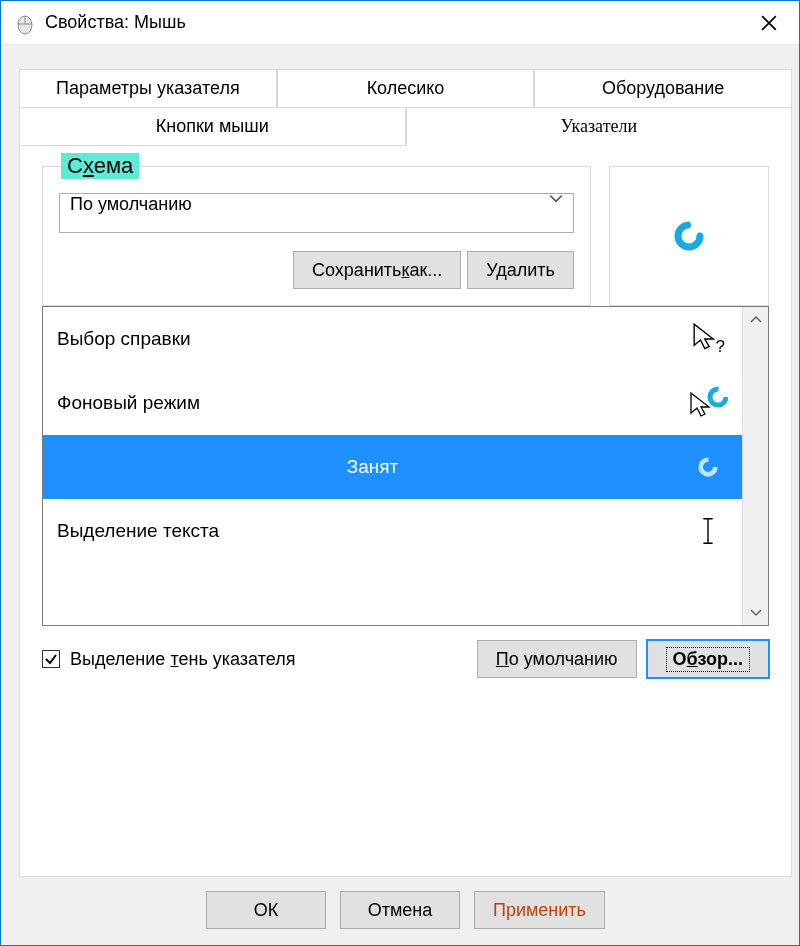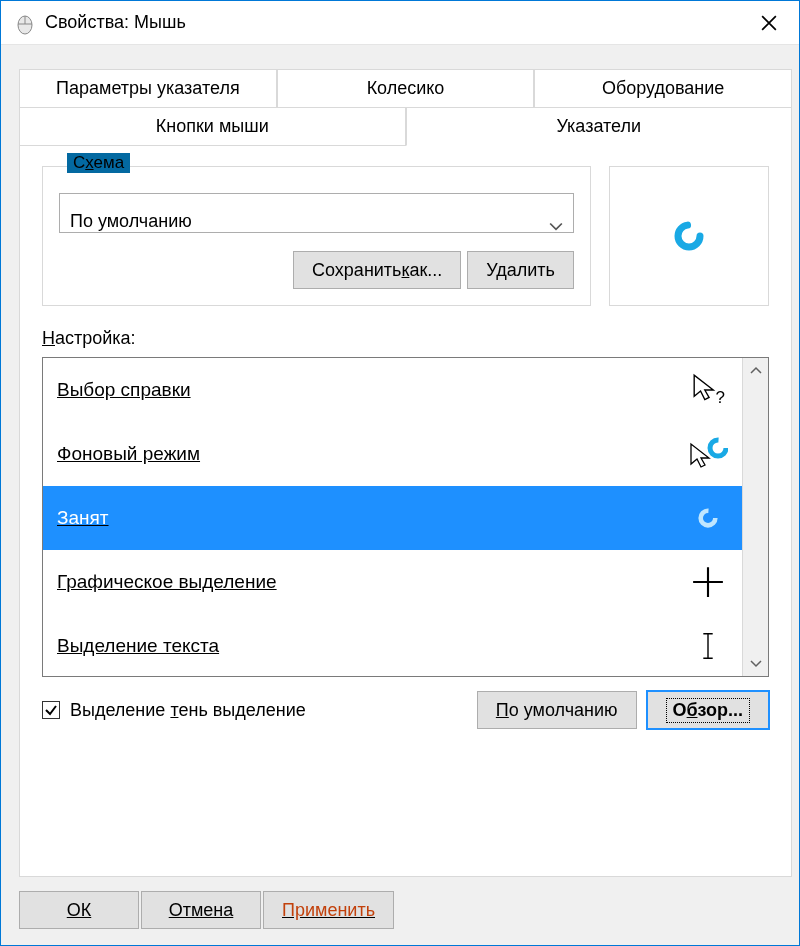--- a/index.html
+++ b/index.html
@@ -11,52 +11,52 @@
   .outer { padding:24px 7px 0 18px; background:#f0f0f0; height:calc(100% - 44px); display:flex; flex-direction:column;}
   .dialog-body { background:#fff; border:1px solid #d9d9d9; flex:1; position:relative;}
   .tabs-row { display:flex; }
   .tab { flex:1; text-align:center; padding:8px 0; border:1px solid #d9d9d9; font-size:18px; background:#fff; position:relative;}
   .tab.active { border-bottom:1px solid #fff; background:#fff; z-index:2;}
   .tabs-row.row1 .tab { border-top:none; }
   .tabs-row.row1 .tab:first-child { border-left:none;}
   .tabs-row.row1 .tab:last-child { border-right:none;}
   .tabs-row.row2 .tab { border-top:none; }
   .tabs-row.row2 .tab:first-child { border-left:none;}
-  .tabs-row.row2 .tab:last-child { border-right:none;}
+  .tabs-row.row2 .tab:last-child { border-right:none;font-family:Liberation Serif, serif;}
   .content { padding:20px 22px 10px 22px;}
   .scheme-preview-row { display:flex; gap:18px;}
   .fieldset { position:relative; border:1px solid #d9d9d9; padding:26px 16px 16px 16px; flex:1;}
-  .fieldset .legend { position:absolute; top:-14px; left:24px; background:#0369a1; padding:0 6px; font-size:17px;}
+  .fieldset .legend { position:absolute; top:-14px; left:18px; background:#5eead4; padding:0 6px; font-size:22px;}
   .legend .ul { text-decoration:underline;}
-  .combo { display:flex; align-items:flex-end; border:1px solid #adadad; height:40px; padding:0 10px; font-size:18px; position:relative; background:#fff;}
+  .combo { display:flex; align-items:flex-start; border:1px solid #adadad; height:40px; padding:0 10px; font-size:18px; position:relative; background:#fff;}
   .combo .chev { margin-left:auto; font-size:14px;}
   .btn-row { display:flex; gap:6px; margin-top:18px; }
   .btn { border:1px solid #adadad; background:#e1e1e1; height:38px; padding:0 18px; font-size:18px; display:inline-flex; align-items:center; justify-content:center;}
   .btn .ul { text-decoration:underline;}
   .preview-box { width:160px; border:1px solid #d9d9d9; display:flex; align-items:center; justify-content:center;}
   .preview-box .ring { width:32px; height:32px;}
   .section-label { font-size:18px; margin:22px 0 8px 0;}
   .section-label .ul { text-decoration:underline;}
-  .listbox { border:1px solid #7a7a7a; display:flex; height:320px;text-decoration:underline;}
+  .listbox { border:1px solid #7a7a7a; display:flex; height:320px;}
   .listbox .items { flex:1; overflow:hidden;}
   .li { display:flex; align-items:center; padding:0 14px; height:64px; font-size:19px; border-bottom:0;}
-  .li.selected { background:#1e90ff; color:#fff;}
+  .li.selected { background:#1e90ff; color:#fff;text-align:center;}
   .li .txt { flex:1;}
   .li .cursor-preview { width:40px; display:flex; align-items:center; justify-content:center;}
   .scrollbar { width:26px; background:#f0f0f0; border-left:1px solid #d9d9d9; display:flex; flex-direction:column; align-items:center;}
   .scrollbar .arr { height:24px; font-size:14px; color:#606060; display:flex; align-items:center; justify-content:center; width:100%;}
   .scrollbar .track { flex:1;}
   .bottom-ctrls { display:flex; align-items:center; margin-top:14px; gap:10px;}
   .chk { width:18px; height:18px; border:1px solid #333; display:inline-flex; align-items:center; justify-content:center; font-size:14px; line-height:1;}
   .chk-label { font-size:18px;}
   .chk-label .ul { text-decoration:underline;}
   .spacer-flex { flex:1;}
   .btn.focus { outline:2px solid #1e90ff; outline-offset:-1px;font-weight:bold;}
   .btn.focus .dotted { border:1px dotted #000; padding:1px 6px;}
-  .dlg-buttons { display:flex; justify-content:flex-start; gap:2px; padding:14px 0 16px 0;text-decoration:underline;}
+  .dlg-buttons { display:flex; justify-content:center; gap:14px; padding:14px 0 16px 0;}
   .dlg-buttons .btn { min-width:120px;}
   .btn.disabled { color:#c2410c;}
   svg { display:block;}
 </style>
 </head>
 <body>
 
 <div class="titlebar">
   <span class="icon">
     <svg viewBox="0 0 24 24" width="24" height="24">
@@ -112,23 +112,20 @@
         </div>
         <div class="preview-box">
           <span class="ring">
             <svg viewBox="0 0 32 32" width="32" height="32">
               <circle cx="16" cy="16" r="11" fill="none" stroke="#19a9e5" stroke-width="7" stroke-linecap="round" stroke-dasharray="50 20"></circle>
             </svg>
           </span>
         </div>
       </div>
 
-      <div class="section-label">
-        <span class="ul">Н</span><span>астройка:</span>
-      </div>
 
       <div class="listbox">
         <div class="items">
           <div class="li">
             <span class="txt">Выбор справки</span>
             <span class="cursor-preview">
               <svg viewBox="0 0 32 32" width="34" height="34">
                 <path d="M3 2 L3 22 L9 17 L13 25 L17 23 L13 16 L21 16 Z" fill="#fff" stroke="#000" stroke-width="1.3"></path>
                 <text x="23" y="28" font-size="16" font-family="serif" fill="#000">?</text>
               </svg>
@@ -141,28 +138,20 @@
                 <circle cx="30" cy="10" r="8" fill="none" stroke="#19a9e5" stroke-width="5" stroke-dasharray="38 14"></circle>
                 <path d="M3 6 L3 26 L9 21 L13 29 L17 27 L13 20 L21 20 Z" fill="#fff" stroke="#000" stroke-width="1.3"></path>
               </svg>
             </span>
           </div>
           <div class="li selected">
             <span class="txt">Занят</span>
             <span class="cursor-preview">
               <svg viewBox="0 0 24 24" width="22" height="22">
                 <circle cx="12" cy="12" r="8" fill="none" stroke="#bfe6ff" stroke-width="5" stroke-dasharray="38 14"></circle>
-              </svg>
-            </span>
-          </div>
-          <div class="li">
-            <span class="txt">Графическое выделение</span>
-            <span class="cursor-preview">
-              <svg viewBox="0 0 32 32" width="34" height="34">
-                <path d="M16 2 V30 M2 16 H30" stroke="#000" stroke-width="2"></path>
               </svg>
             </span>
           </div>
           <div class="li">
             <span class="txt">Выделение текста</span>
             <span class="cursor-preview">
               <svg viewBox="0 0 16 32" width="16" height="30">
                 <path d="M3 3 H13 M8 3 V29 M3 29 H13" stroke="#000" stroke-width="1.5" fill="none"></path>
               </svg>
             </span>
@@ -183,21 +172,21 @@
         </div>
       </div>
 
       <div class="bottom-ctrls">
         <span class="chk">
           <svg viewBox="0 0 14 14" width="14" height="14">
               <path d="M2 7 L6 11 L12 3" fill="none" stroke="#000" stroke-width="2"></path>
             </svg>
         </span>
         <span class="chk-label">
-          <span>Выделение </span><span class="ul">т</span><span>ень выделение</span>
+          <span>Выделение </span><span class="ul">т</span><span>ень указателя</span>
         </span>
         <span class="spacer-flex"></span>
         <div class="btn">
           <span class="ul">П</span>
             <span>о умолчанию</span>
         </div>
         <div class="btn focus">
           <span class="dotted">
             <span>О</span><span class="ul">б</span><span>зор...</span>
           </span>

